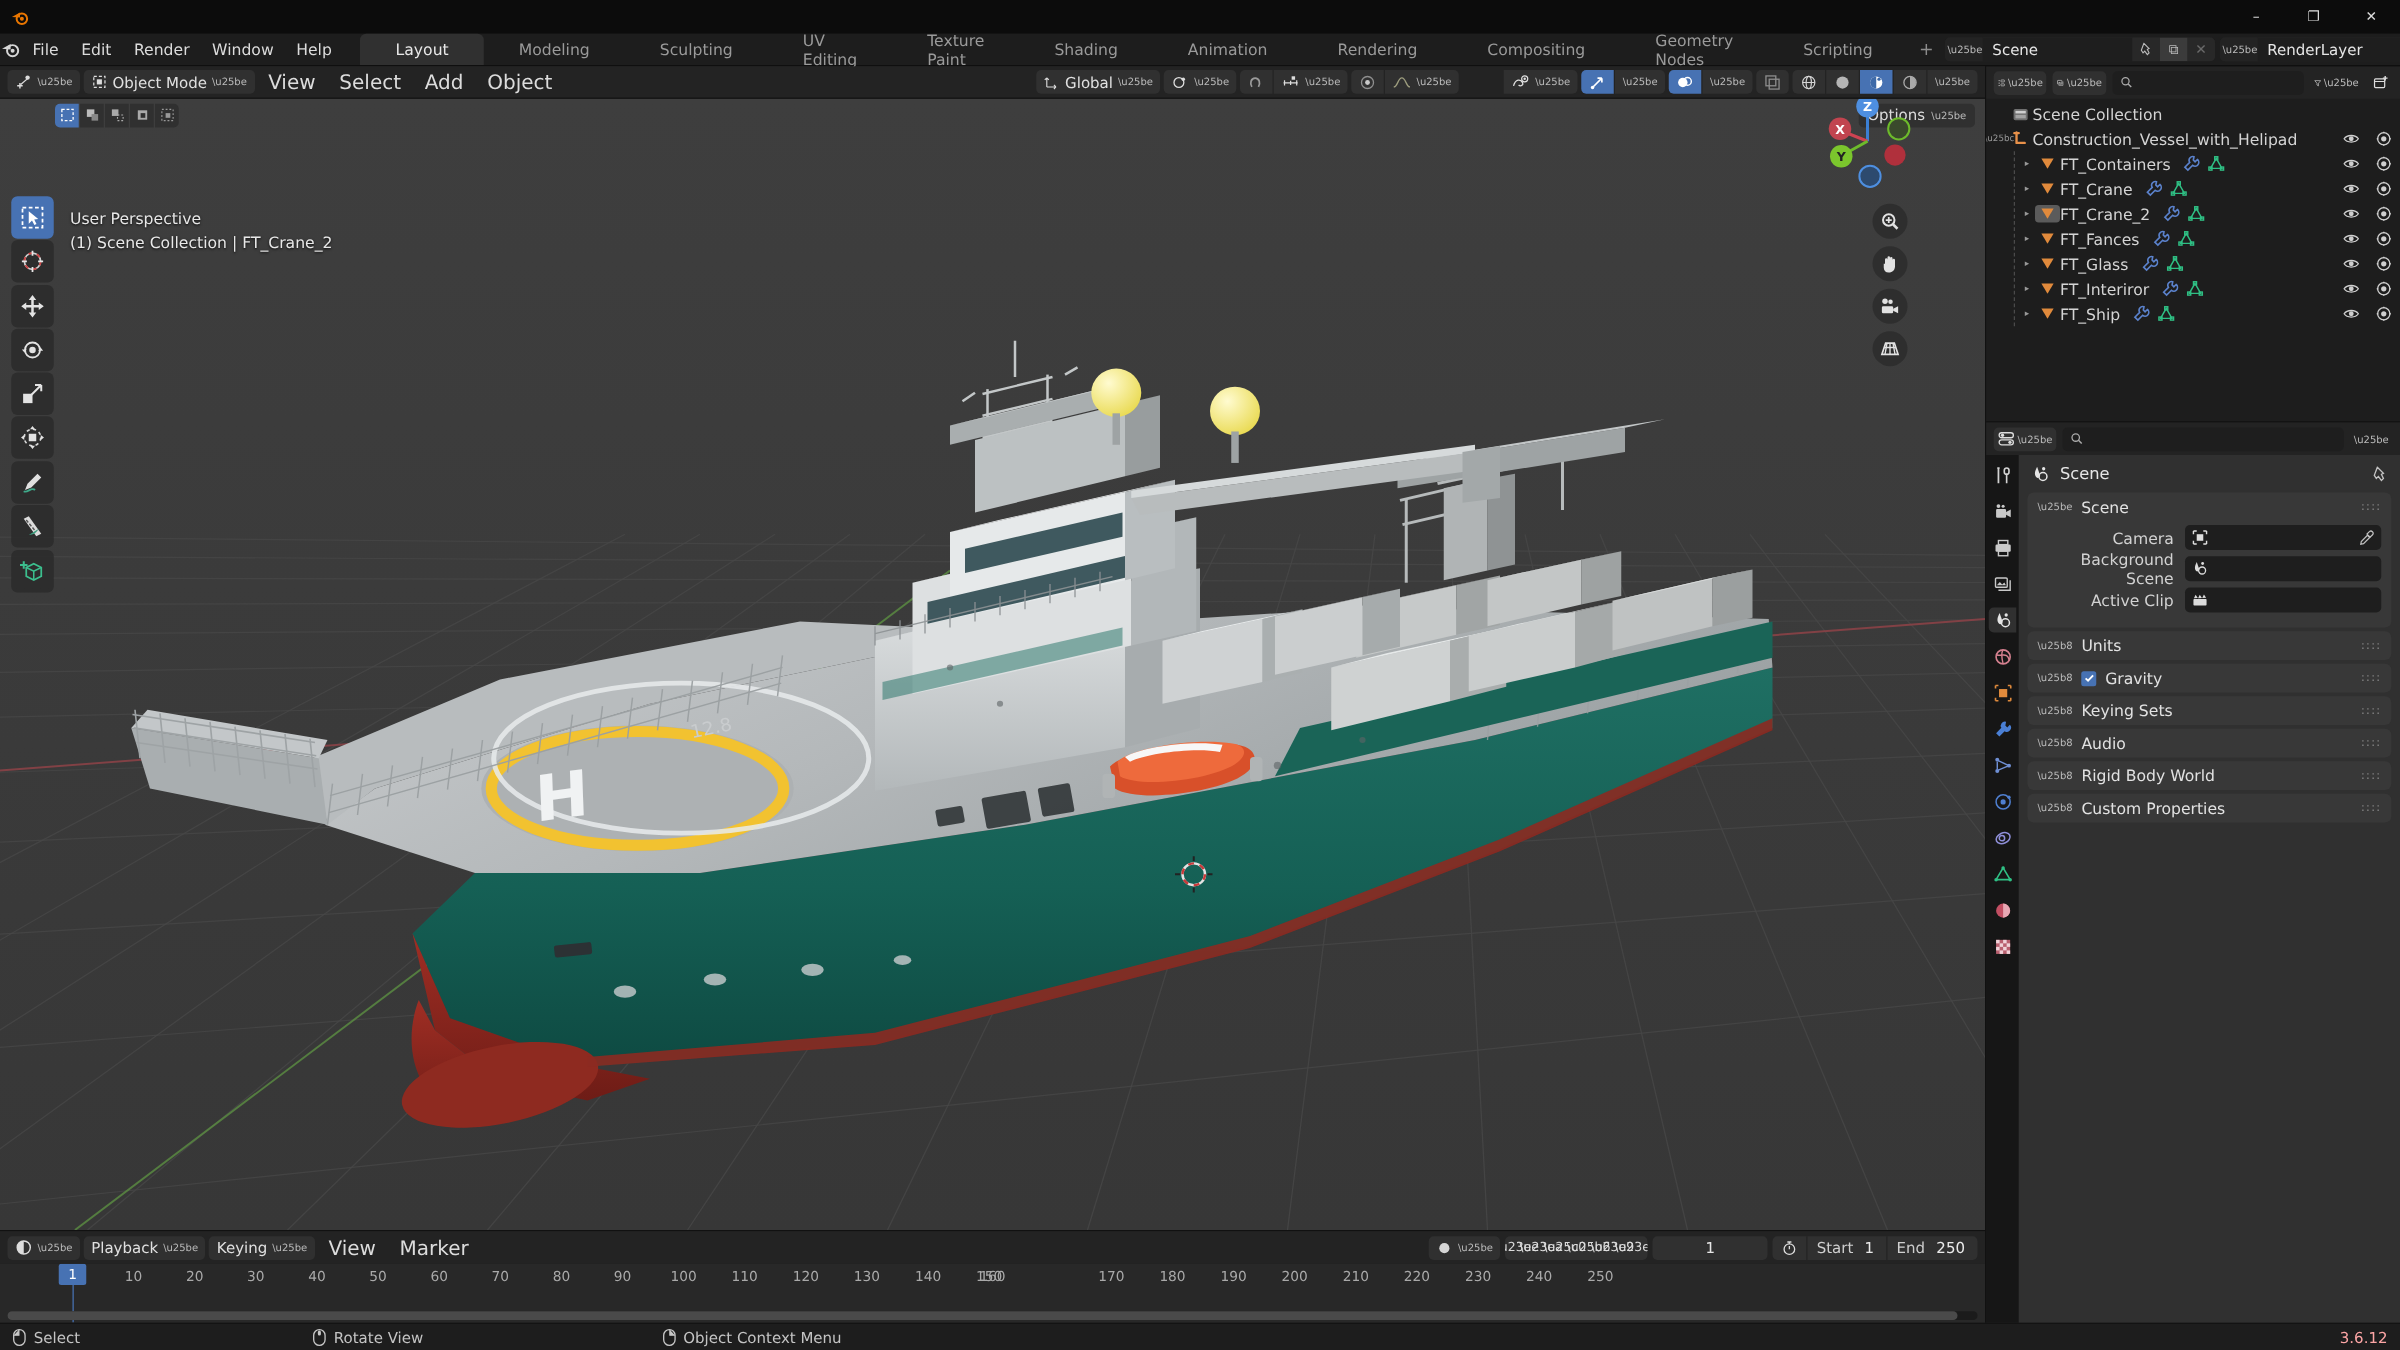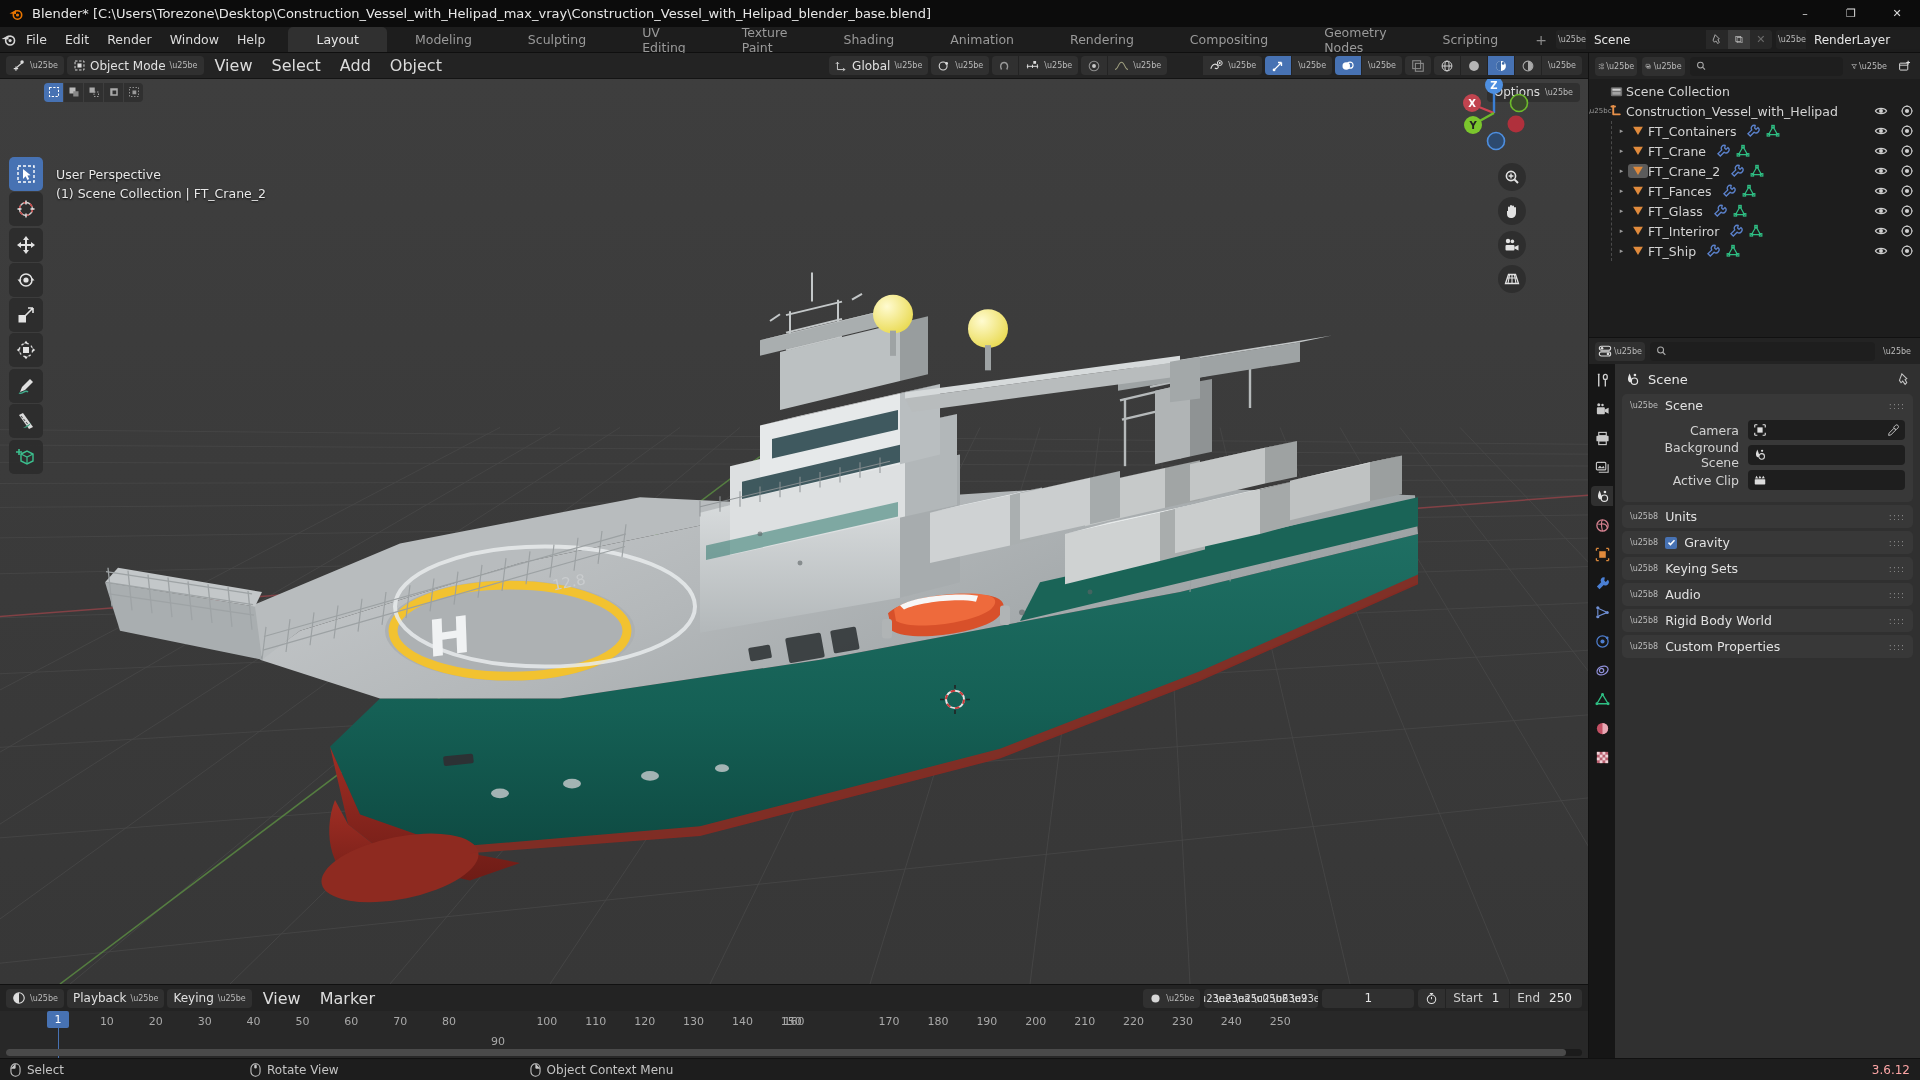--- a/index.html
+++ b/index.html
@@ -184,21 +184,20 @@
 <body>
 
 <div class="titlebar">
   <span class="blender-logo">
     <svg width="16" height="16" viewBox="0 0 16 16">
       <circle cx="9.5" cy="9" r="4.2" fill="none" stroke="#ea7600" stroke-width="1.6"></circle>
       <path d="M1.5 7.5 L8 4 L8 8 Z" fill="#ea7600"></path>
       <circle cx="9.5" cy="9" r="1.6" fill="#ea7600"></circle>
     </svg>
   </span>
-  <span class="ttl">Blender* [C:\Users\Torezone\Desktop\Construction_Vessel_with_Helipad_max_vray\Construction_Vessel_with_Helipad_blender_base.blend]</span>
   <div class="winbtns">
     <div class="winbtn">–</div>
     <div class="winbtn">❐</div>
     <div class="winbtn close">✕</div>
   </div>
 </div>
 
 <div class="topbar">
   <div class="tb-logo">
     <svg width="17" height="17" viewBox="0 0 16 16">
@@ -890,21 +889,21 @@
       <div class="tl-ruler">
         <div id="tl-ticks">
             <div class="tl-tick" style="left: 106.889px;">10</div>
             <div class="tl-tick" style="left: 155.778px;">20</div>
             <div class="tl-tick" style="left: 204.667px;">30</div>
             <div class="tl-tick" style="left: 253.556px;">40</div>
             <div class="tl-tick" style="left: 302.444px;">50</div>
             <div class="tl-tick" style="left: 351.333px;">60</div>
             <div class="tl-tick" style="left: 400.222px;">70</div>
             <div class="tl-tick" style="left: 449.111px;">80</div>
-            <div class="tl-tick" style="left: 498px; margin-top: 20px;">90</div>
+            <div class="tl-tick" style="left: 498px;">90</div>
             <div class="tl-tick" style="left: 546.889px;">100</div>
             <div class="tl-tick" style="left: 595.778px;">110</div>
             <div class="tl-tick" style="left: 644.667px;">120</div>
             <div class="tl-tick" style="left: 693.556px;">130</div>
             <div class="tl-tick" style="left: 742.444px;">140</div>
             <div class="tl-tick" style="left: 791.333px;">150</div>
             <div class="tl-tick" style="left: 794px;">160</div>
             <div class="tl-tick" style="left: 889.111px;">170</div>
             <div class="tl-tick" style="left: 938px;">180</div>
             <div class="tl-tick" style="left: 986.889px;">190</div>

